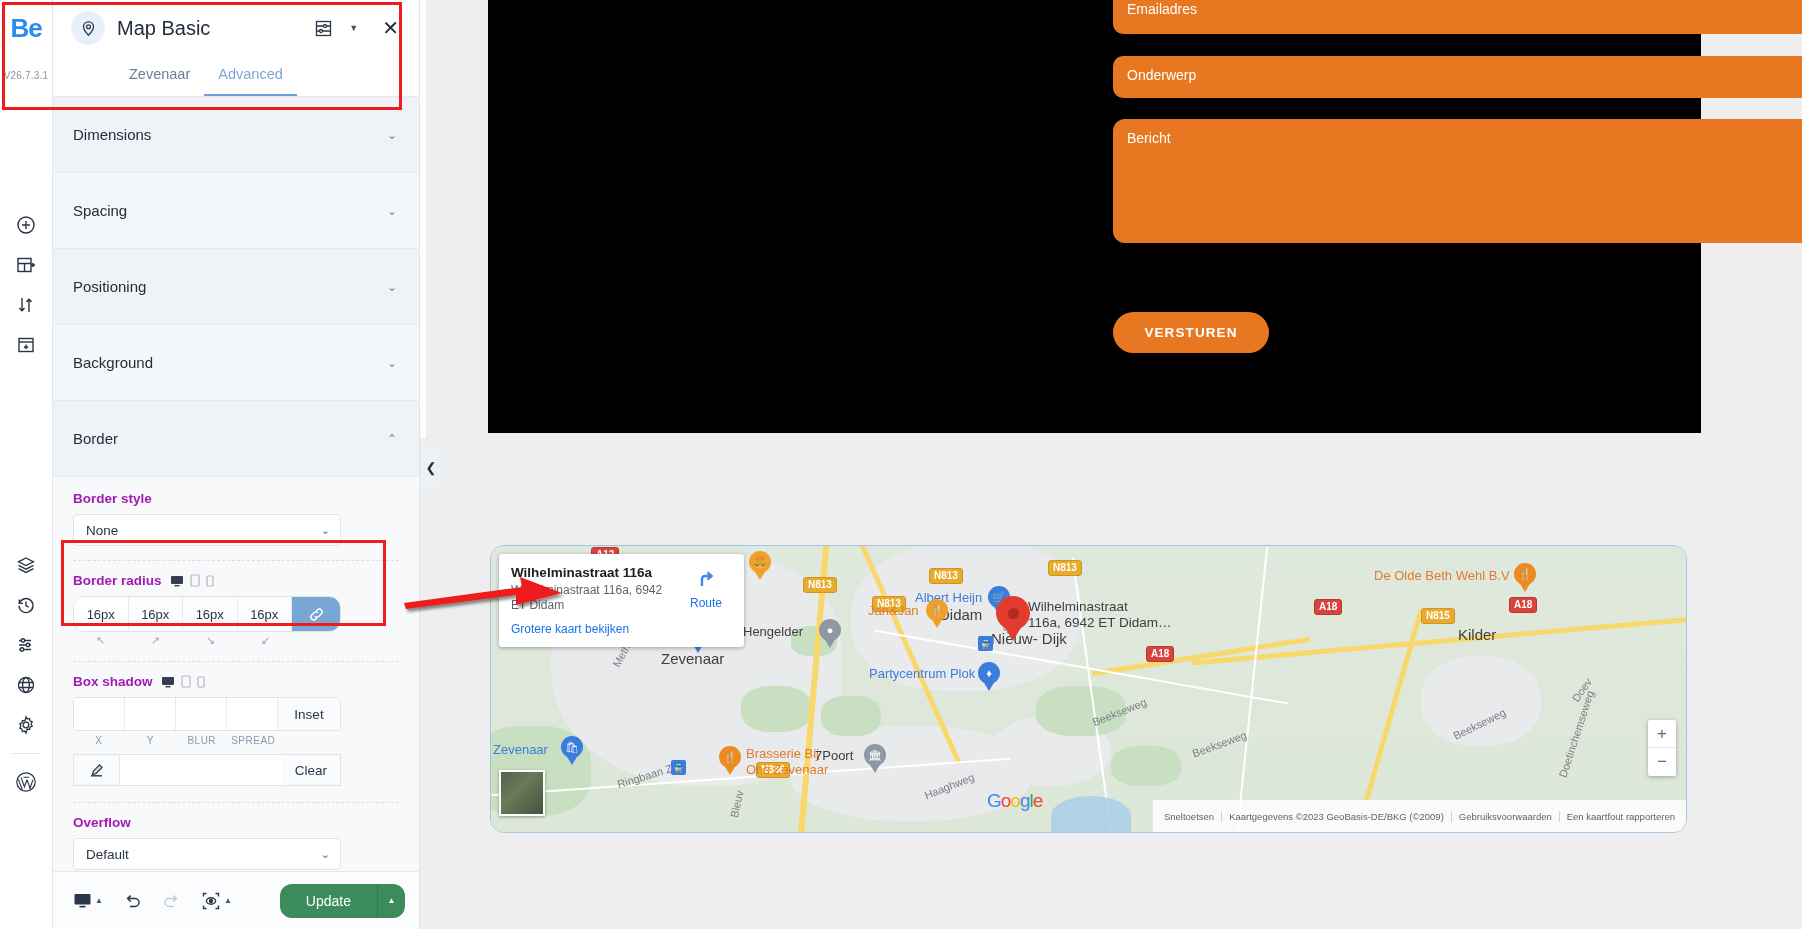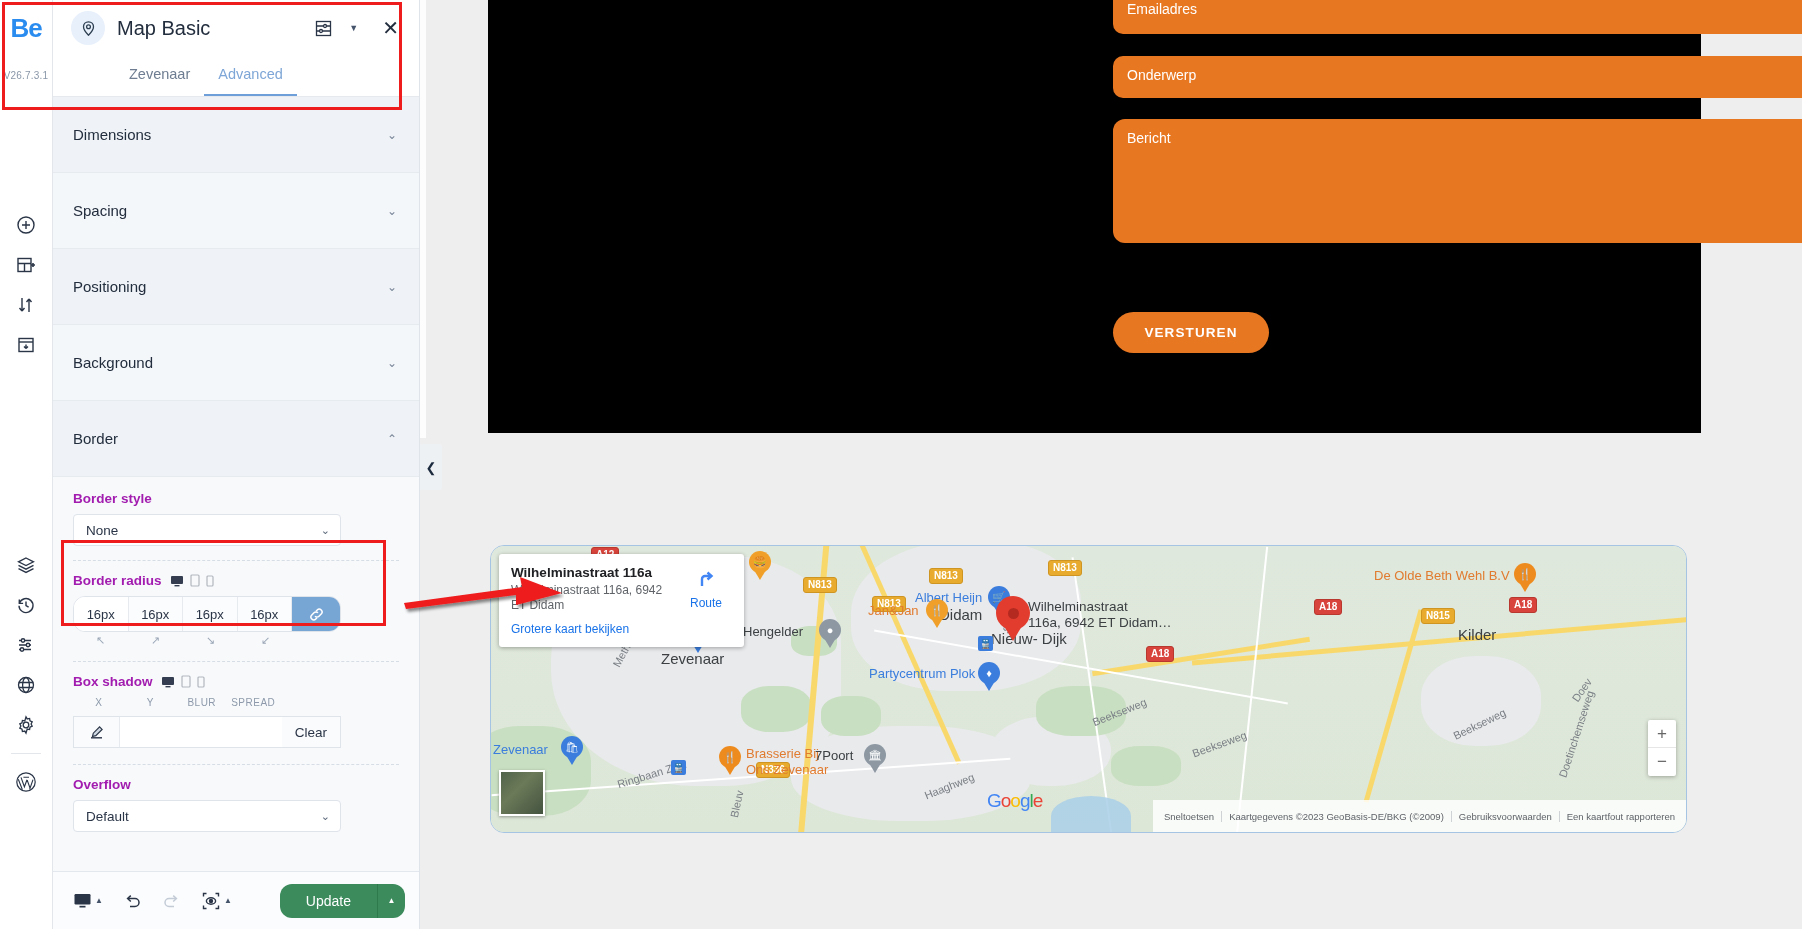--- a/index.html
+++ b/index.html
@@ -461,20 +461,27 @@
                   </svg>
               </span>
               <span class="dev-icon dim">
                 <svg width="8" height="12" viewBox="0 0 8 12" fill="none" stroke="currentColor" stroke-width="1.2">
                     <rect x="1" y="1" width="6" height="10" rx="1"></rect>
                   </svg>
               </span>
             </span>
           </div>
 
+          <div class="shadow-group">
+            <div class="shadow-cell"></div>
+            <div class="shadow-cell"></div>
+            <div class="shadow-cell"></div>
+            <div class="shadow-cell"></div>
+            <div class="shadow-inset">Inset</div>
+          </div>
           <div class="shadow-labels">
             <span>X</span>
             <span>Y</span>
             <span>BLUR</span>
             <span>SPREAD</span>
           </div>
 
           <div class="color-row">
             <div class="color-swatch">
               <svg width="15" height="15" viewBox="0 0 15 15" fill="none" stroke="#2a3547" stroke-width="1.2">

